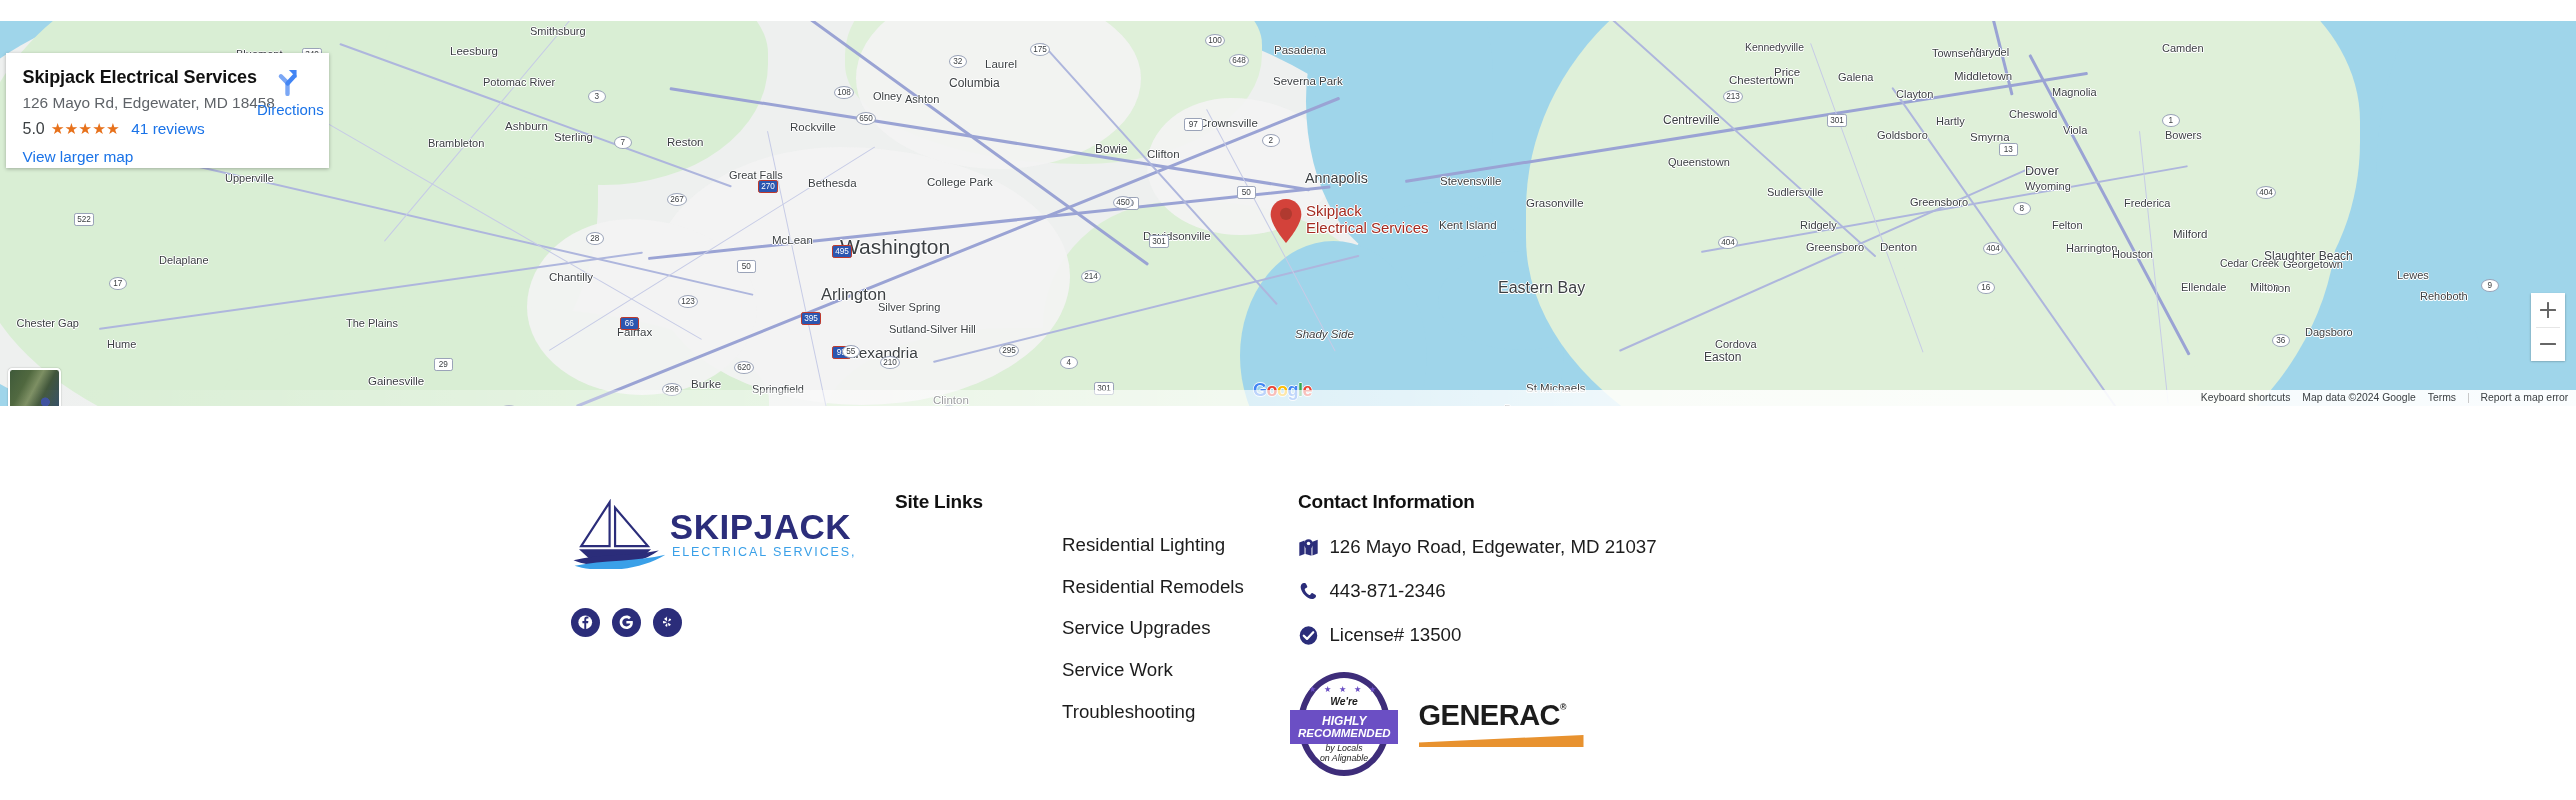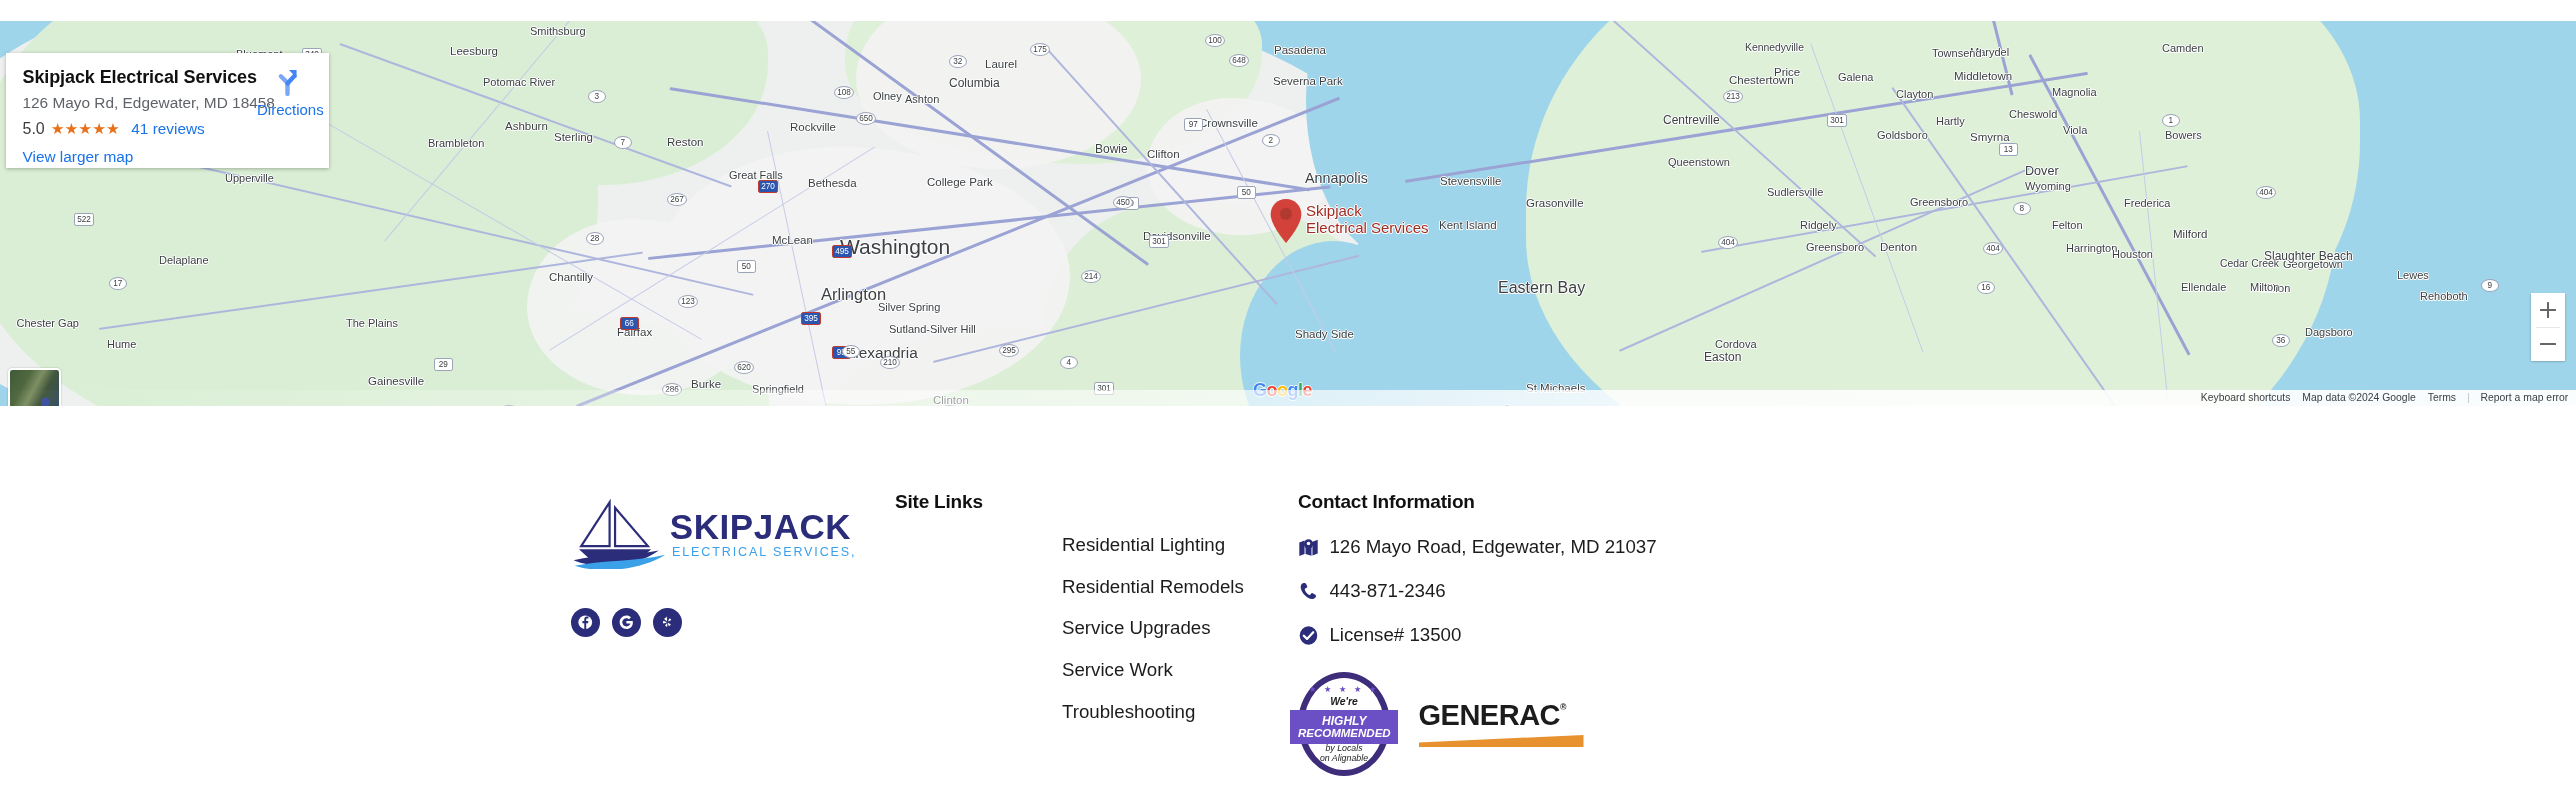--- a/index.html
+++ b/index.html
@@ -364,21 +364,21 @@
       <div class="plabel" style="left: 554px; top: 110px; font-size: 11.5px; font-weight: 400;">Sterling</div>
       <div class="plabel" style="left: 505px; top: 99px; font-size: 11.5px; font-weight: 400;">Ashburn</div>
       <div class="plabel" style="left: 450px; top: 24px; font-size: 11.5px; font-weight: 400;">Leesburg</div>
       <div class="plabel" style="left: 428px; top: 116px; font-size: 11px; font-weight: 400;">Brambleton</div>
       <div class="plabel" style="left: 549px; top: 250px; font-size: 11.5px; font-weight: 400;">Chantilly</div>
       <div class="plabel" style="left: 617px; top: 305px; font-size: 11.5px; font-weight: 400;">Fairfax</div>
       <div class="plabel" style="left: 691px; top: 357px; font-size: 11.5px; font-weight: 400;">Burke</div>
       <div class="plabel" style="left: 752px; top: 362px; font-size: 11px; font-weight: 400;">Springfield</div>
       <div class="plabel" style="left: 933px; top: 373px; font-size: 11.5px; font-weight: 400;">Clinton</div>
       <div class="plabel" style="left: 889px; top: 302px; font-size: 11px; font-weight: 400;">Sutland-Silver Hill</div>
-      <div class="plabel" style="left: 1295px; top: 307px; font-size: 11.5px; font-weight: 400;">Shady Side</div>
+      <div class="plabel" style="left: 1295px; top: 307px; font-size: 11.5px; font-weight: 400; font-style: italic;">Shady Side</div>
       <div class="plabel" style="left: 368px; top: 354px; font-size: 11.5px; font-weight: 400;">Gainesville</div>
       <div class="plabel" style="left: 310px; top: 384px; font-size: 11px; font-weight: 400;">New Baltimore</div>
       <div class="plabel" style="left: 346px; top: 296px; font-size: 11px; font-weight: 400;">The Plains</div>
       <div class="plabel" style="left: 159px; top: 233px; font-size: 11px; font-weight: 400;">Delaplane</div>
       <div class="plabel" style="left: 225px; top: 151px; font-size: 11px; font-weight: 400;">Upperville</div>
       <div class="plabel" style="left: 107px; top: 317px; font-size: 11px; font-weight: 400;">Hume</div>
       <div class="plabel" style="left: 16.5px; top: 296px; font-size: 11px; font-weight: 400;">Chester Gap</div>
       <div class="plabel" style="left: 236px; top: 27.4px; font-size: 11px; font-weight: 400;">Bluemont</div>
       <div class="plabel" style="left: 483px; top: 55px; font-size: 11px; font-weight: 400;">Potomac River</div>
       <div class="plabel" style="left: 530px; top: 4.4px; font-size: 11px; font-weight: 400;">Smithsburg</div>

